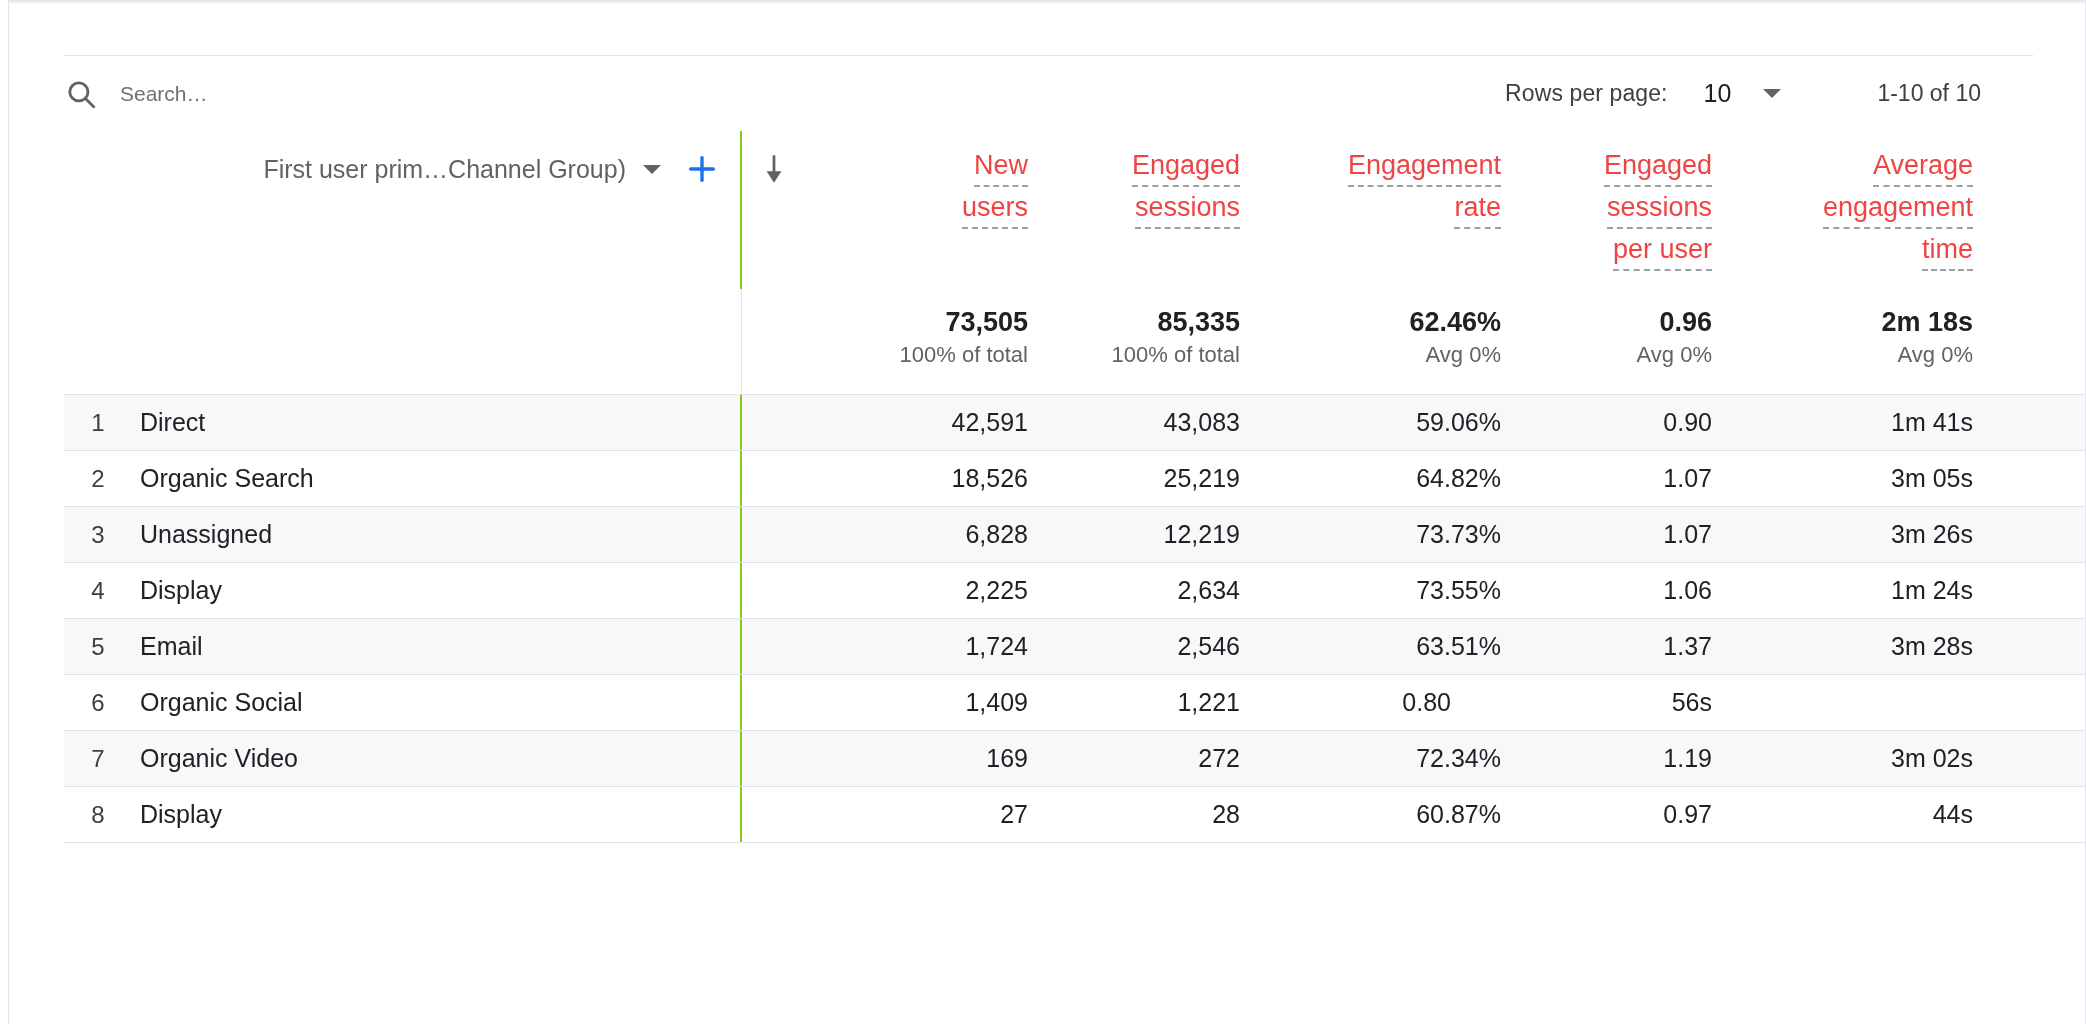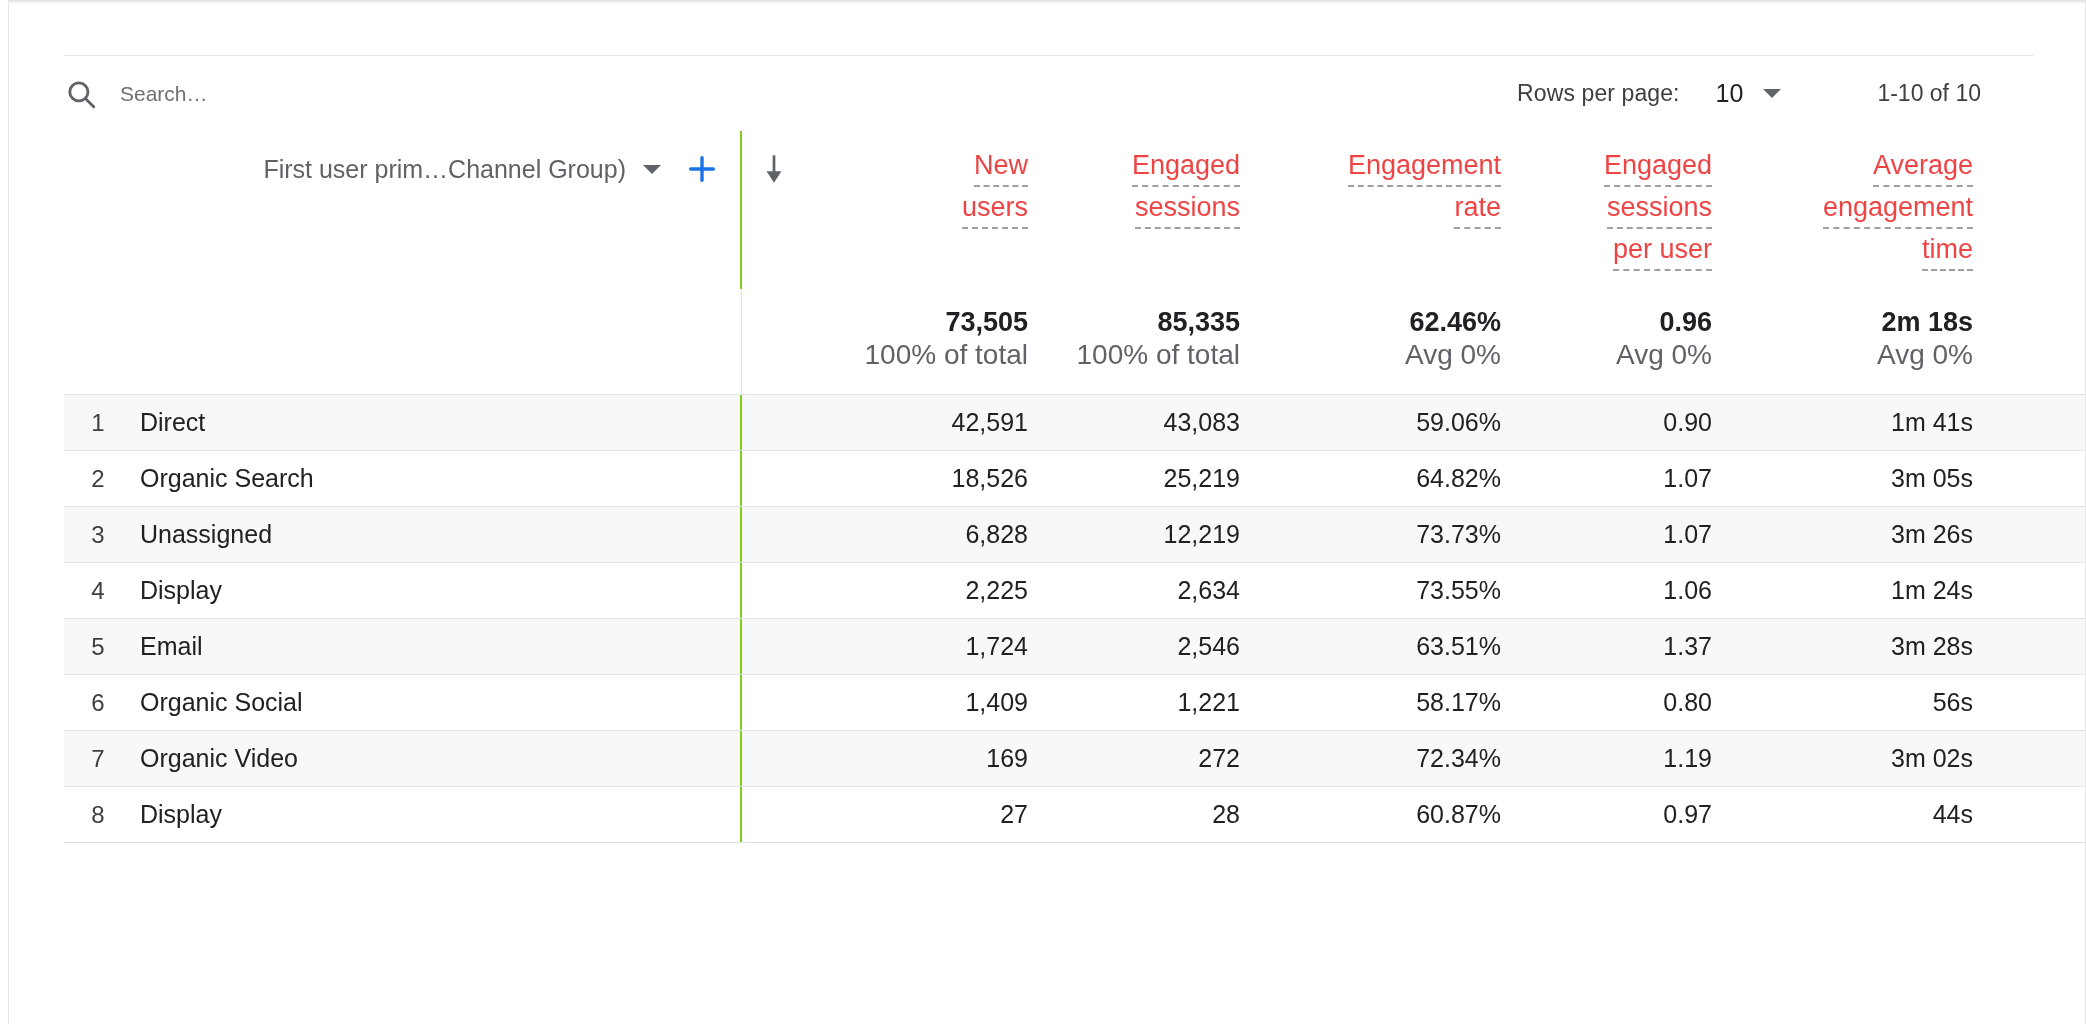--- a/index.html
+++ b/index.html
@@ -63,21 +63,21 @@
     flex: 0 0 auto;
     padding-right: 52px;
   }
   .pager-label {
     font-size: 23px;
     color: #3c4043;
     letter-spacing: .1px;
   }
   .pager-select {
     display: flex; align-items: center;
-    gap: 20px;
+    gap: 32px;
     margin-left: 36px;
     cursor: pointer;
   }
   .pager-value { font-size: 25px; color: #202124; }
   .caret {
     width: 0; height: 0;
     border-left: 9px solid transparent;
     border-right: 9px solid transparent;
     border-top: 9px solid #5f6368;
   }
@@ -194,21 +194,21 @@
     justify-content: flex-start;
   }
   .totals-value {
     font-size: 27px;
     font-weight: bold;
     color: #202124;
     line-height: 34px;
     white-space: nowrap;
   }
   .totals-sub {
-    font-size: 28px;
+    font-size: 22px;
     color: #5f6368;
     line-height: 32px;
     white-space: nowrap;
   }
 
   
   .data-row {
     height: 56px;
     border-bottom: 1px solid #e0e2e5;
     align-items: stretch;
@@ -477,23 +477,20 @@
             <span class="row-index">6</span>
             <span class="row-label">Organic Social</span>
           </div>
           <div class="sort-arrow-cell"></div>
           <div class="metric-cell mw1">
             <span class="cell-value">1,409</span>
           </div>
           <div class="metric-cell mw2">
             <span class="cell-value">1,221</span>
           </div>
-          <div class="metric-cell mw3">
-            <span class="cell-value">58.17%</span>
-          </div>
           <div class="metric-cell mw4">
             <span class="cell-value">0.80</span>
           </div>
           <div class="metric-cell mw5">
             <span class="cell-value">56s</span>
           </div>
           <div class="metric-cell mw6">
             <span class="cell-value"></span>
           </div>
         </div>

